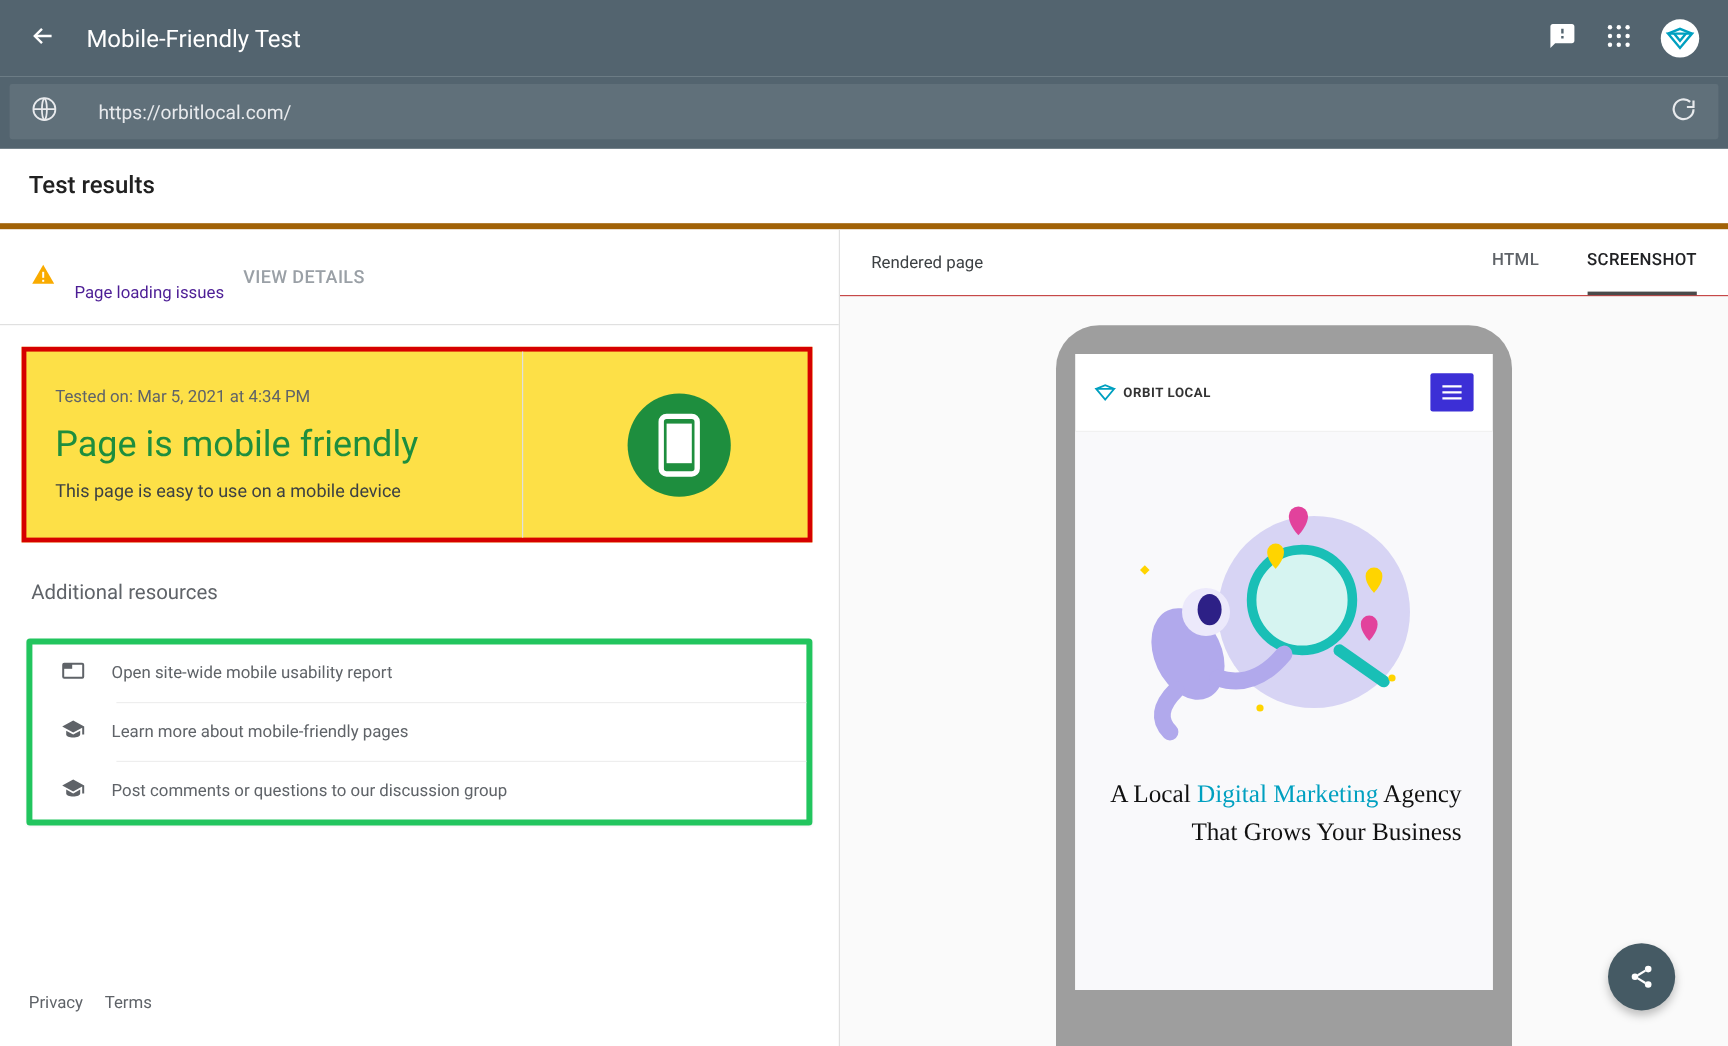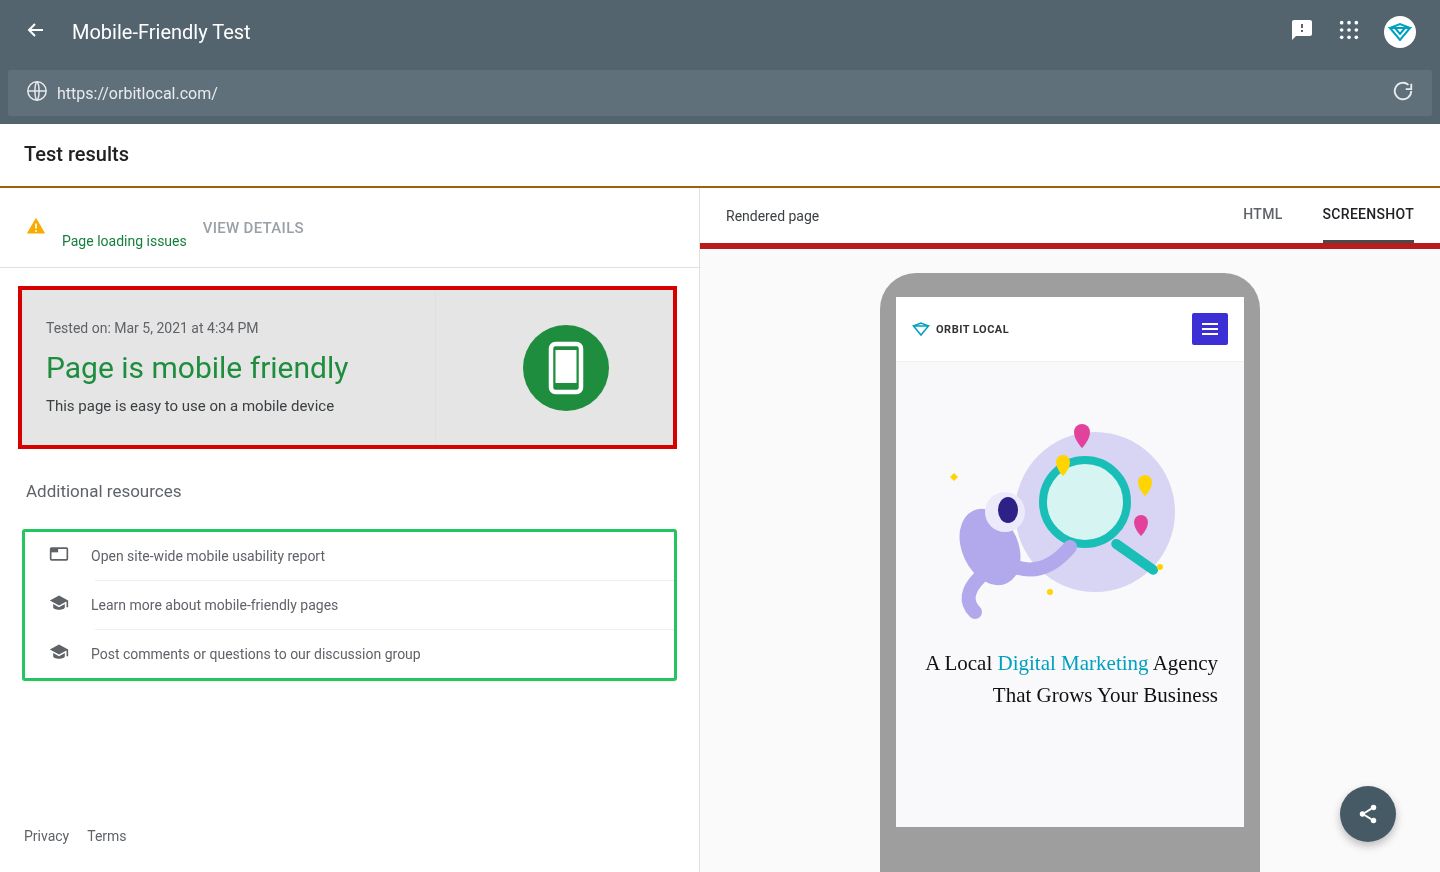--- a/index.html
+++ b/index.html
@@ -62,28 +62,28 @@
     display: flex;
     align-items: center;
     padding: 0 18px;
     color: #e8eaed;
     border-radius: 2px;
     justify-content: space-between;
   }
   .url-input-left {
     display: flex;
     align-items: center;
-    gap: 9px;
+    gap: 34px;
   }
   .url-text { font-size: 16px; color: #e8eaed; }
   .globe-icon, .refresh-icon { color: #e8eaed; }
 
   
   .results-header {
-    border-bottom: 2px solid #a16207;
+    border-bottom: 5px solid #a16207;
     padding: 18px 24px 20px 24px;
   }
   .results-header h2 {
     font-size: 20px;
     font-weight: 500;
     color: #212121;
   }
 
   
   .content-row {
@@ -105,38 +105,38 @@
   
   .issues-row {
     display: flex;
     align-items: center;
     gap: 16px;
     padding: 18px 26px;
     border-bottom: 1px solid #e0e0e0;
     font-size: 14px;
   }
   .warn-icon { color: #f9ab00; }
-  .issues-text { color: #15803d; margin-top: 27px; }
+  .issues-text { color: #4c1d95; margin-top: 27px; }
   .view-details {
     color: #9aa0a6;
     font-weight: 500;
     letter-spacing: .3px;
     font-size: 15px;
     cursor: pointer;
   }
 
   
   .result-card {
     margin: 18px 22px 18px 18px;
     border: 4px solid #d60000;
     padding: 30px 24px;
     display: flex;
     align-items: center;
     justify-content: space-between;
-    background: #e5e5e5;
+    background: #fde047;
   }
   .result-text .tested-on {
     color: #5f6368;
     font-size: 14px;
     margin-bottom: 14px;
   }
   .result-text .verdict {
     color: #1e8e3e;
     font-size: 30px;
     font-weight: 400;
@@ -168,36 +168,36 @@
   .resources {
     margin: 10px 22px;
   }
   .resources-title {
     color: #5f6368;
     font-size: 17px;
     margin: 4px 0 28px 4px;
   }
   .resources-card {
     background: #fff;
-    border: 3px solid #22c55e;
+    border: 5px solid #22c55e;
     border-radius: 3px;
     box-shadow: 0 1px 2px rgba(0,0,0,0.04);
   }
 
   .res-row { display:flex; align-items:center; padding:0 24px; height:48px; gap:22px; cursor:pointer; }
   .res-row .label { font-size:14px; color:#5f6368; }
   .res-divider { height:1px; background:#eee; margin-left:70px; }
 
   
   .right-header {
     display: flex;
     align-items: center;
     justify-content: space-between;
     padding: 18px 26px;
-    border-bottom: 6px solid #b91c1c;
+    border-bottom: 1px solid #b91c1c;
   }
   .right-header .label {
     color: #3c4043;
     font-size: 14px;
   }
   .tabs { display: flex; gap: 40px; }
   .tab {
     font-size: 14px;
     font-weight: 500;
     color: #5f6368;

